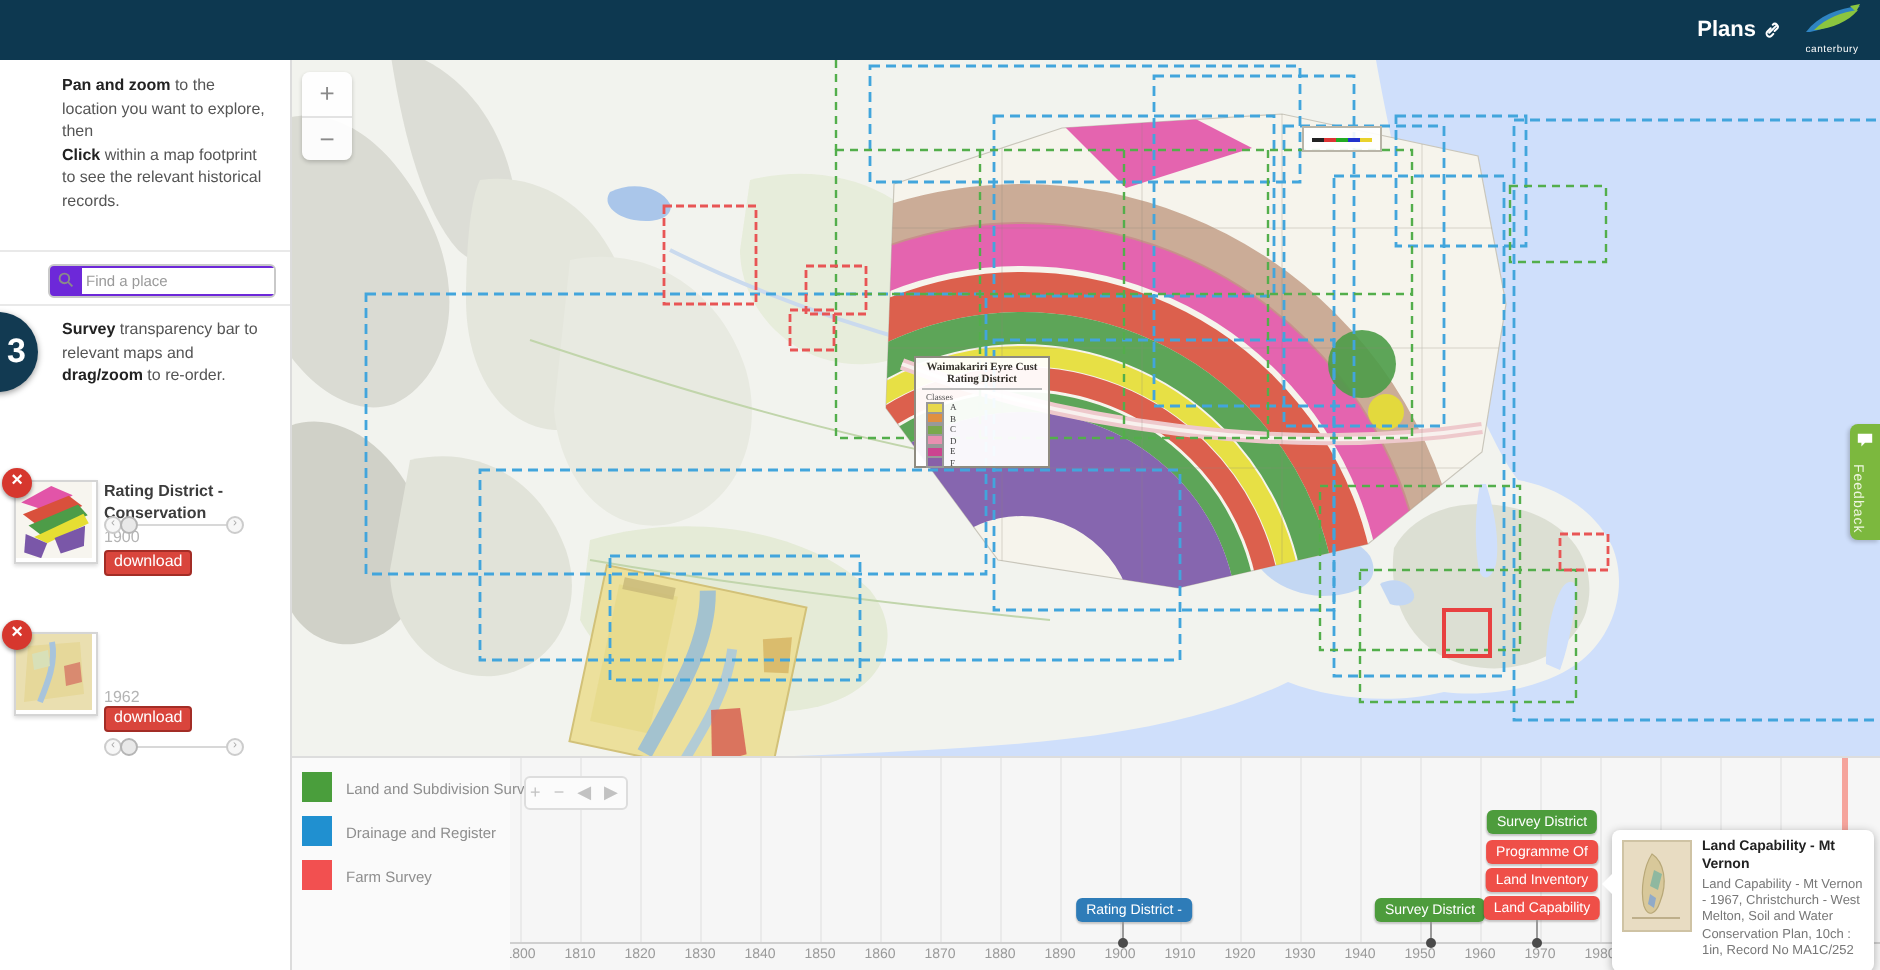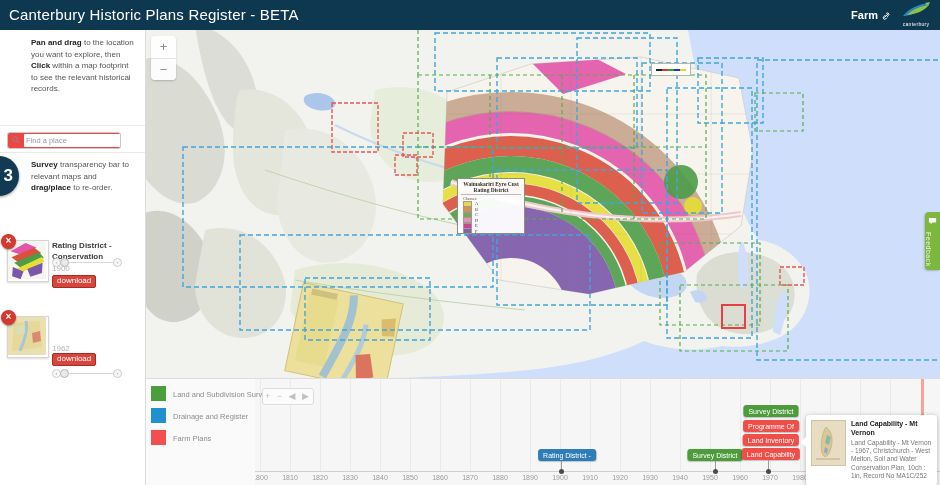--- a/index.html
+++ b/index.html
@@ -9,21 +9,21 @@
   #header .title{position:absolute;left:9px;top:6px;font-size:15px;font-weight:500;letter-spacing:.2px;}
   #header .about{position:absolute;right:50px;top:9px;font-size:11px;font-weight:700;cursor:pointer;}
   #header .about svg{vertical-align:-2px;margin-left:3px;}
   #logo{position:absolute;right:6px;top:2px;width:36px;height:26px;text-align:center;cursor:pointer;}
   #logo .logo-word{font-size:5px;color:#fff;letter-spacing:.3px;margin-top:-2px;}
   
   #sidebar{position:absolute;left:0;top:30px;width:145px;height:455px;background:#fff;border-right:1px solid #dcdcdc;z-index:20;}
   .side-para{position:absolute;left:31px;width:104px;font-size:8px;line-height:1.45;color:#555;}
   .side-para b{color:#222;}
   .divider{position:absolute;left:0;width:145px;height:1px;background:#e9e9e9;}
-  #search-box{position:absolute;left:7px;top:102px;width:112px;height:15px;border:1px solid #c9c9c9;border-radius:3px;background:#ef4444;}
+  #search-box{position:absolute;left:24px;top:102px;width:112px;height:15px;border:1px solid #c9c9c9;border-radius:3px;background:#6d28d9;}
   #search-box svg{position:absolute;left:4px;top:3px;}
   #search-box input{position:absolute;left:16px;top:1px;width:92px;height:11px;border:0;outline:none;font-size:7.5px;color:#444;font-family:"Liberation Sans",sans-serif;}
   #search-box input::placeholder{color:#9a9a9a;}
   #step-badge{position:absolute;left:-21px;top:126px;width:40px;height:40px;border-radius:50%;background:#123a52;color:#fff;font-size:17px;font-weight:700;line-height:40px;text-align:right;padding-right:6px;box-sizing:border-box;box-shadow:0 1px 3px rgba(0,0,0,.4);}
   .license{position:absolute;left:31px;top:172px;width:104px;font-size:8px;line-height:1.45;color:#3ba0d6;cursor:pointer;}
   .cc-badge{display:inline-block;width:30px;height:10px;background:#111;border-radius:2px;vertical-align:-2px;position:relative;}
   .cc-badge i{position:absolute;top:2px;width:6px;height:6px;border:1px solid #fff;border-radius:50%;box-sizing:border-box;}
   .layer-card{position:absolute;left:0;width:145px;}
   .thumb{position:absolute;left:7px;top:2px;width:40px;height:40px;border:1px solid #d5d5d5;background:#fff;box-shadow:0 1px 2px rgba(0,0,0,.15);}
   .close-x{position:absolute;left:1px;top:-4px;width:15px;height:15px;border-radius:50%;background:#d6372e;color:#fff;font-size:10px;font-weight:700;line-height:14px;text-align:center;box-shadow:0 1px 2px rgba(0,0,0,.4);cursor:pointer;z-index:2;}
@@ -70,51 +70,50 @@
   #tl-tooltip:before{content:"";position:absolute;left:-5px;top:22px;border:5px solid transparent;border-right-color:#fff;border-left:0;}
   #tt-thumb{width:33px;height:44px;background:#e8dcc2;border:1px solid #cfc3a4;flex:none;position:relative;overflow:hidden;}
   #tt-text{padding-left:5px;}
   #tt-title{font-size:7px;font-weight:700;color:#222;line-height:1.25;}
   #tt-body{font-size:6.5px;color:#777;line-height:1.3;margin-top:1px;}
 </style>
 </head>
 <body>
 
 <div id="header">
-  <span class="title">Canterbury Historic Plans Register - BETA</span>
-  <span class="about"><span>Farm</span><svg width="9" height="9" viewBox="0 0 10 10">
+  <span class="about"><span>Plans</span><svg width="9" height="9" viewBox="0 0 10 10">
         <path d="M4 6 L8 2 M6 1.5 a1.6 1.6 0 0 1 2.3 2.3 L7 5 M4.8 3.5 L3 5.3 a1.6 1.6 0 0 0 2.3 2.3 l1-1" stroke="#fff" stroke-width="1.1" fill="none" stroke-linecap="round"></path>
       </svg></span>
   <div id="logo">
     <svg width="30" height="17" viewBox="0 0 30 17">
       <path d="M2 14 C8 6 18 2 29 1 C22 8 14 12 4 14 Z" fill="#2f84c2"></path>
       <path d="M6 13 C12 7 20 4 28 3 C23 9 15 12 7 13 Z" fill="#8bc53f"></path>
       <path d="M24 1 L29 0 L27 4 Z" fill="#8bc53f"></path>
     </svg>
     <div class="logo-word">canterbury</div>
   </div>
 </div>
 
 <div id="sidebar">
   <div class="side-para" style="top:7px;">
-    <b>Pan and drag</b><span> to the location you want to explore, then</span><br>
+    <b>Pan and zoom</b><span> to the location you want to explore, then</span><br>
     <b>Click</b><span> within a map footprint to see the relevant historical records.</span>
   </div>
   <div class="divider" style="top:95px;"></div>
   <div id="search-box">
     <svg width="8" height="8" viewBox="0 0 10 10">
         <circle cx="4" cy="4" r="3" fill="none" stroke="#8a8a8a" stroke-width="1.2"></circle>
         <path d="M6.2 6.2 L9 9" stroke="#8a8a8a" stroke-width="1.2"></path>
       </svg>
     <input type="text" placeholder="Find a place" style="">
   </div>
   <div class="divider" style="top:122px;"></div>
   <div id="step-badge">3</div>
   <div class="side-para" style="top:129px;">
-    <b>Survey</b><span> transparency bar to relevant maps and </span><b>drag/place</b><span> to re-order.</span>
+    <b>Survey</b><span> transparency bar to relevant maps and </span><b>drag/zoom</b><span> to re-order.</span>
   </div>
 
   <div class="layer-card" style="top:208px;height:62px;">
     <div class="thumb">
       <svg width="38" height="38" viewBox="0 0 38 38">
         <rect width="38" height="38" fill="#f7f5ef"></rect>
         <g transform="rotate(-8 19 19)">
           <path d="M4 8 L20 2 L30 8 L16 14 Z" fill="#e254a8"></path>
           <path d="M4 14 L28 8 L34 14 L10 20 Z" fill="#d9503c"></path>
           <path d="M6 20 L32 13 L36 19 L12 26 Z" fill="#4d9c48"></path>
@@ -367,21 +366,21 @@
     <div class="lg-row" style="top:7px">
         <span class="lg-sq" style="background:#4a9e3c"></span>
         <span class="lg-label">Land and Subdivision Surveys</span>
       </div>
     <div class="lg-row" style="top:29px">
         <span class="lg-sq" style="background:#2090d0"></span>
         <span class="lg-label">Drainage and Register</span>
       </div>
     <div class="lg-row" style="top:51px">
         <span class="lg-sq" style="background:#f25050"></span>
-        <span class="lg-label">Farm Plans</span>
+        <span class="lg-label">Farm Survey</span>
       </div>
   </div>
 
   <div id="tl-ctrl">
     <span>+</span>
     <span>−</span>
     <span>◀</span>
     <span>▶</span>
   </div>
 

